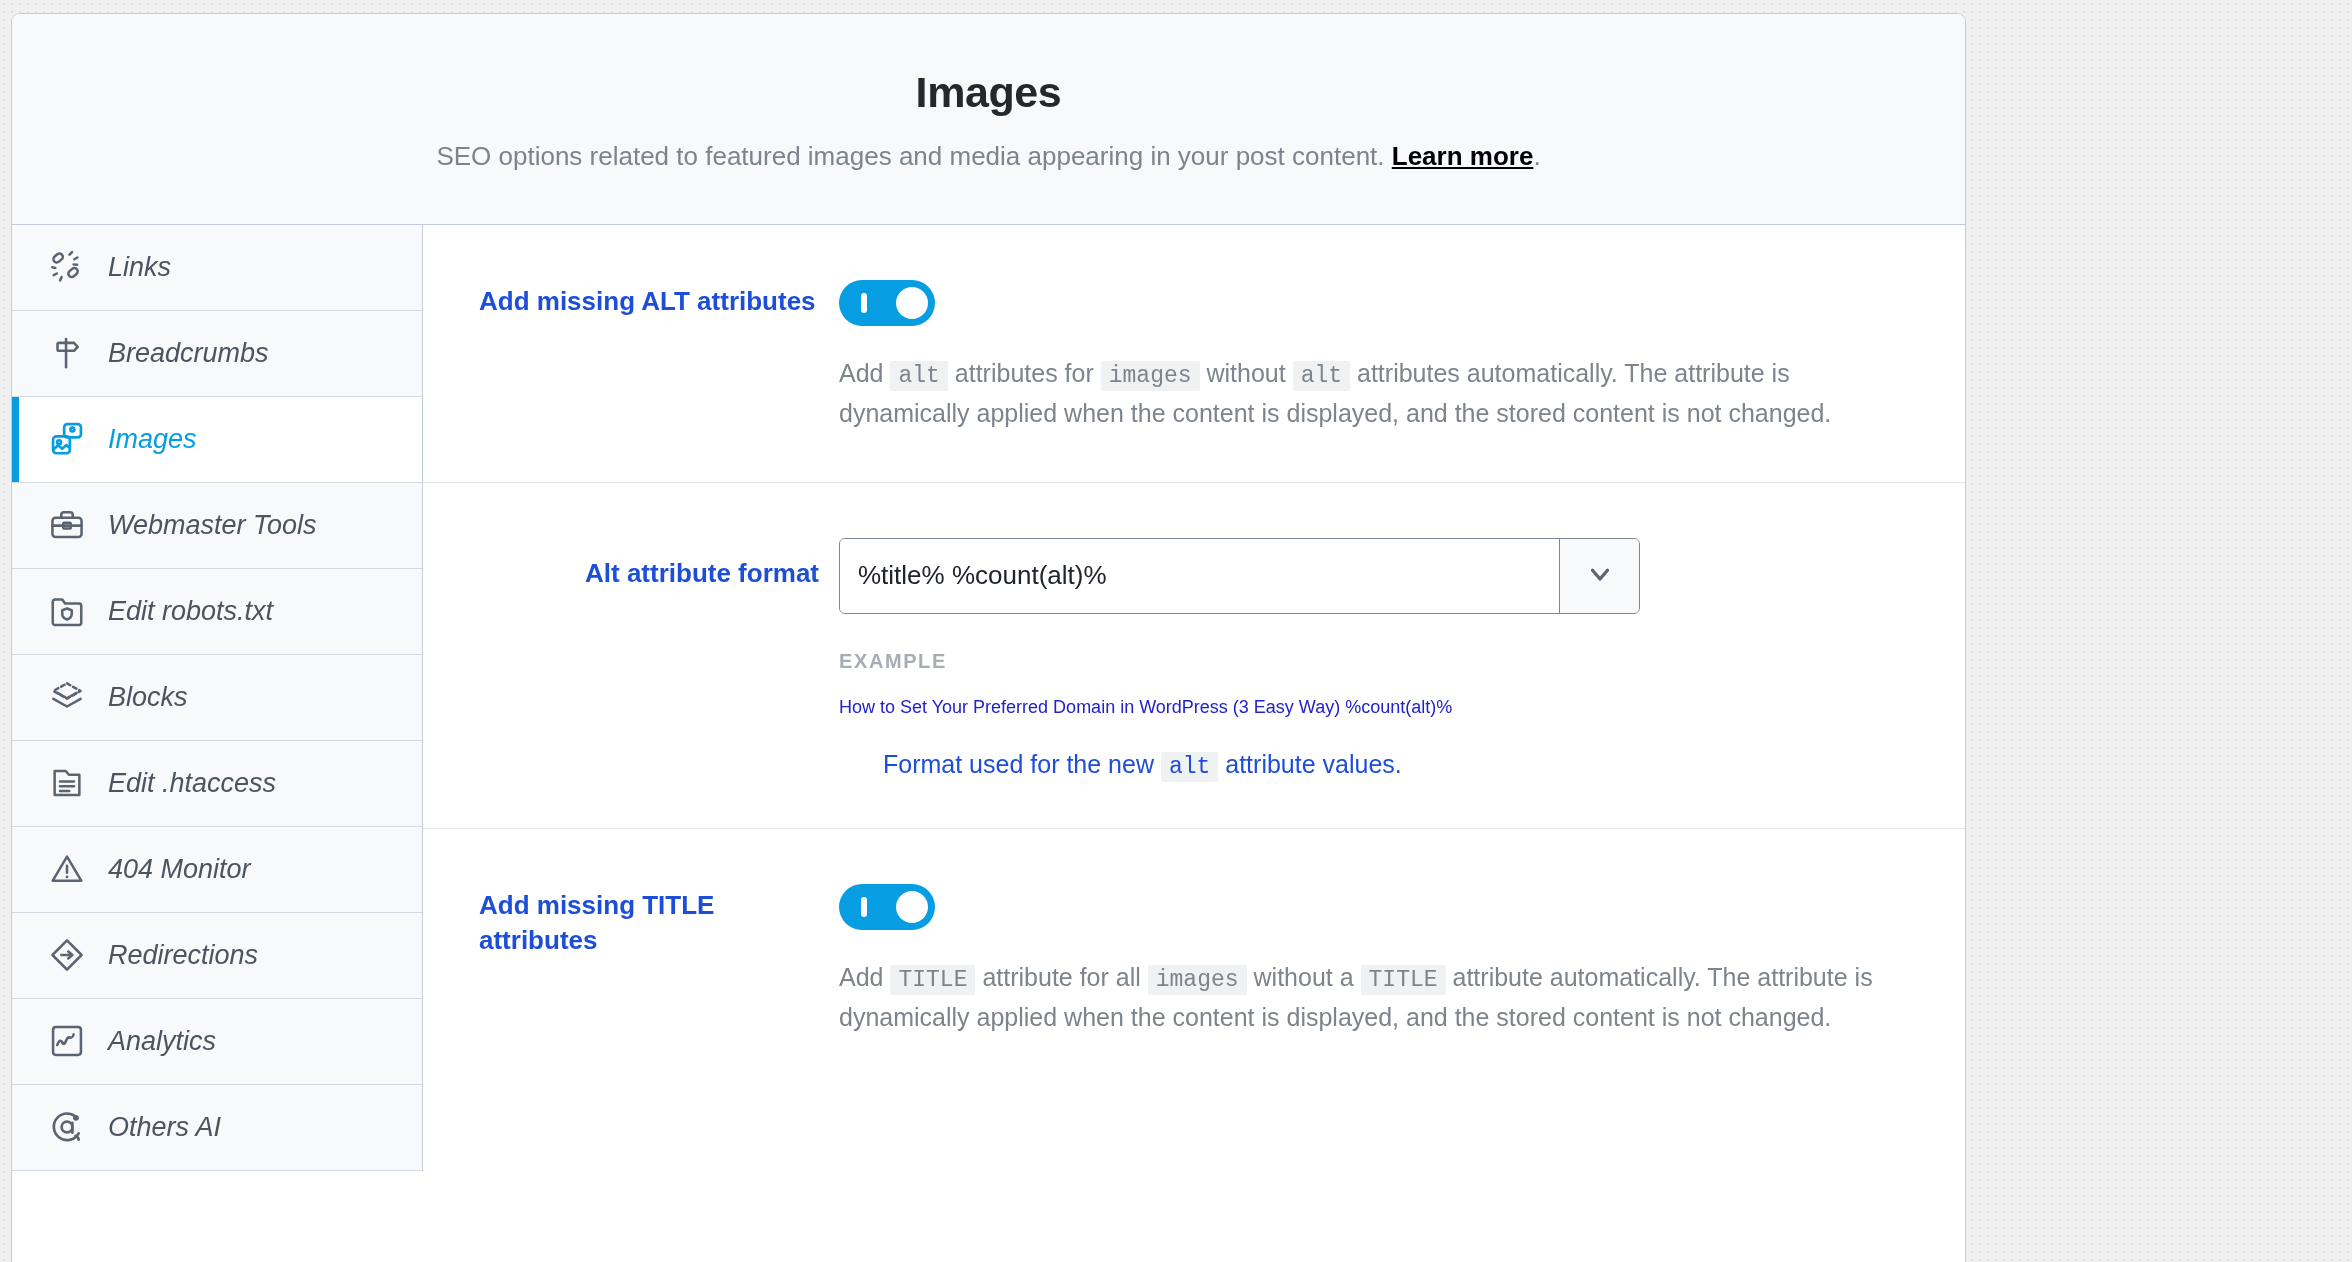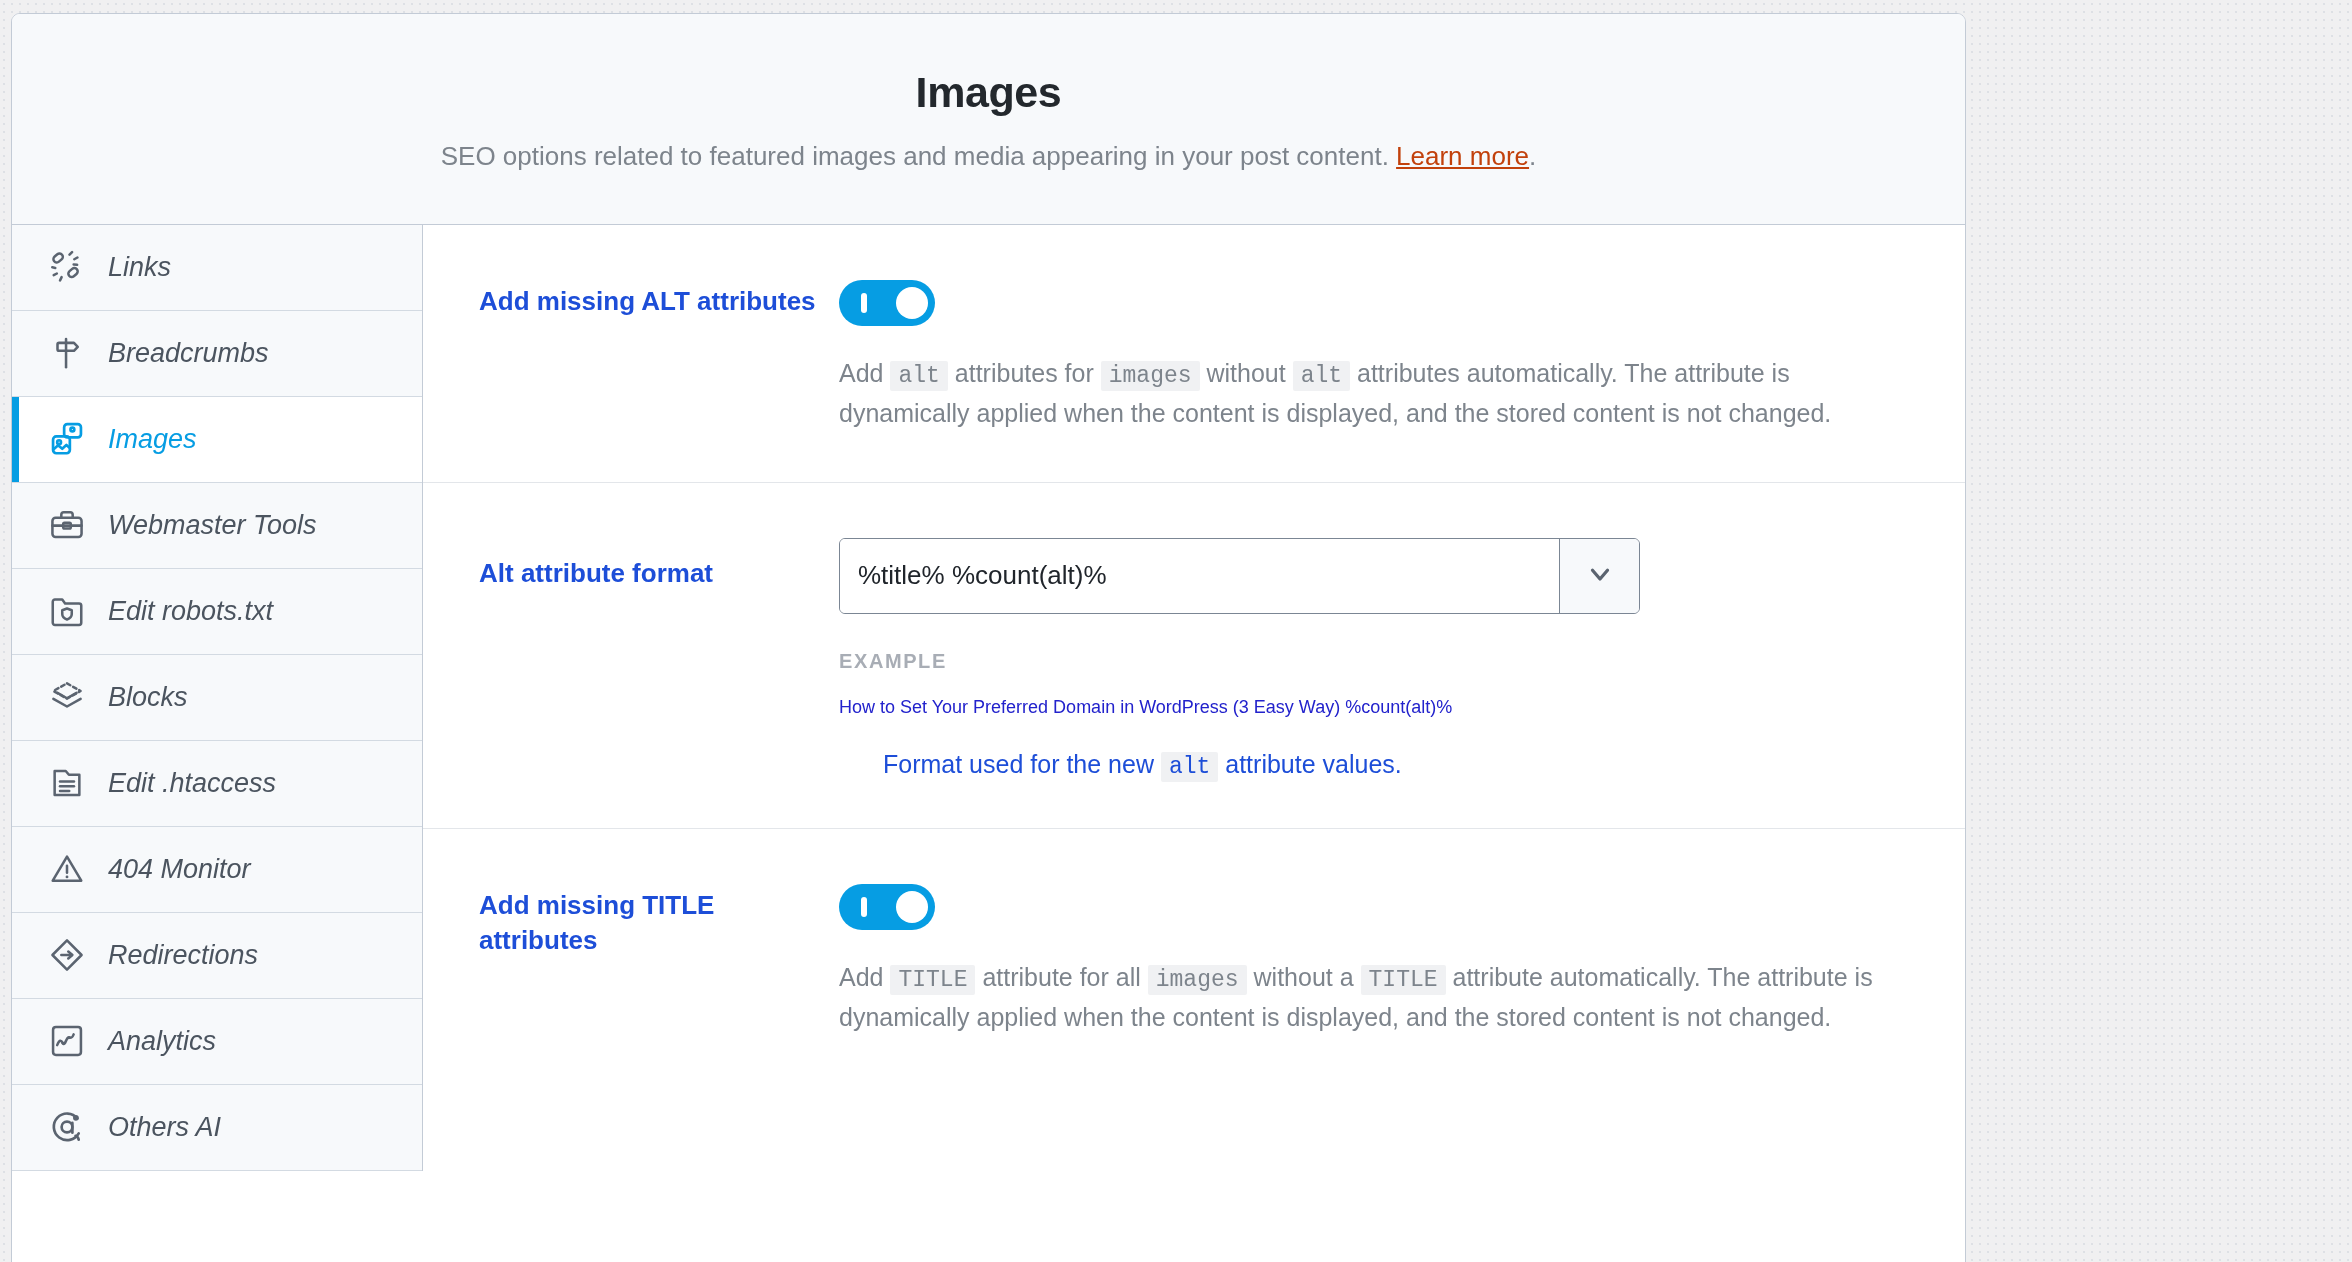--- a/index.html
+++ b/index.html
@@ -39,22 +39,23 @@
     letter-spacing: -0.4px;
     line-height: 1.1;
   }
   .page-subtitle {
     margin-top: 22px;
     font-size: 26px;
     color: #7d848c;
     line-height: 1.45;
   }
   .page-subtitle a {
-    color: #c2410c;
+    color: #000000;
     text-decoration: underline;
+    font-weight: bold;
   }
 
   
   .body-split { display: flex; align-items: stretch; }
 
   
   .sidebar {
     width: 411px;
     flex: 0 0 411px;
     background: #f7f9fb;
@@ -117,21 +118,21 @@
   .setting-label {
     flex: 0 0 360px;
     width: 360px;
     padding-top: 4px;
     padding-right: 20px;
     font-size: 26px;
     font-weight: 700;
     color: #1d4ed8;
     line-height: 1.35;
   }
-  .setting-label.inline { padding-top: 18px; }
+  .setting-label.inline { padding-top: 18px; text-align: right; }
 
   .setting-field { flex: 1 1 auto; min-width: 0; }
 
   
   .toggle {
     width: 96px; height: 46px;
     border-radius: 23px;
     background: #069de3;
     position: relative;
     cursor: pointer;

